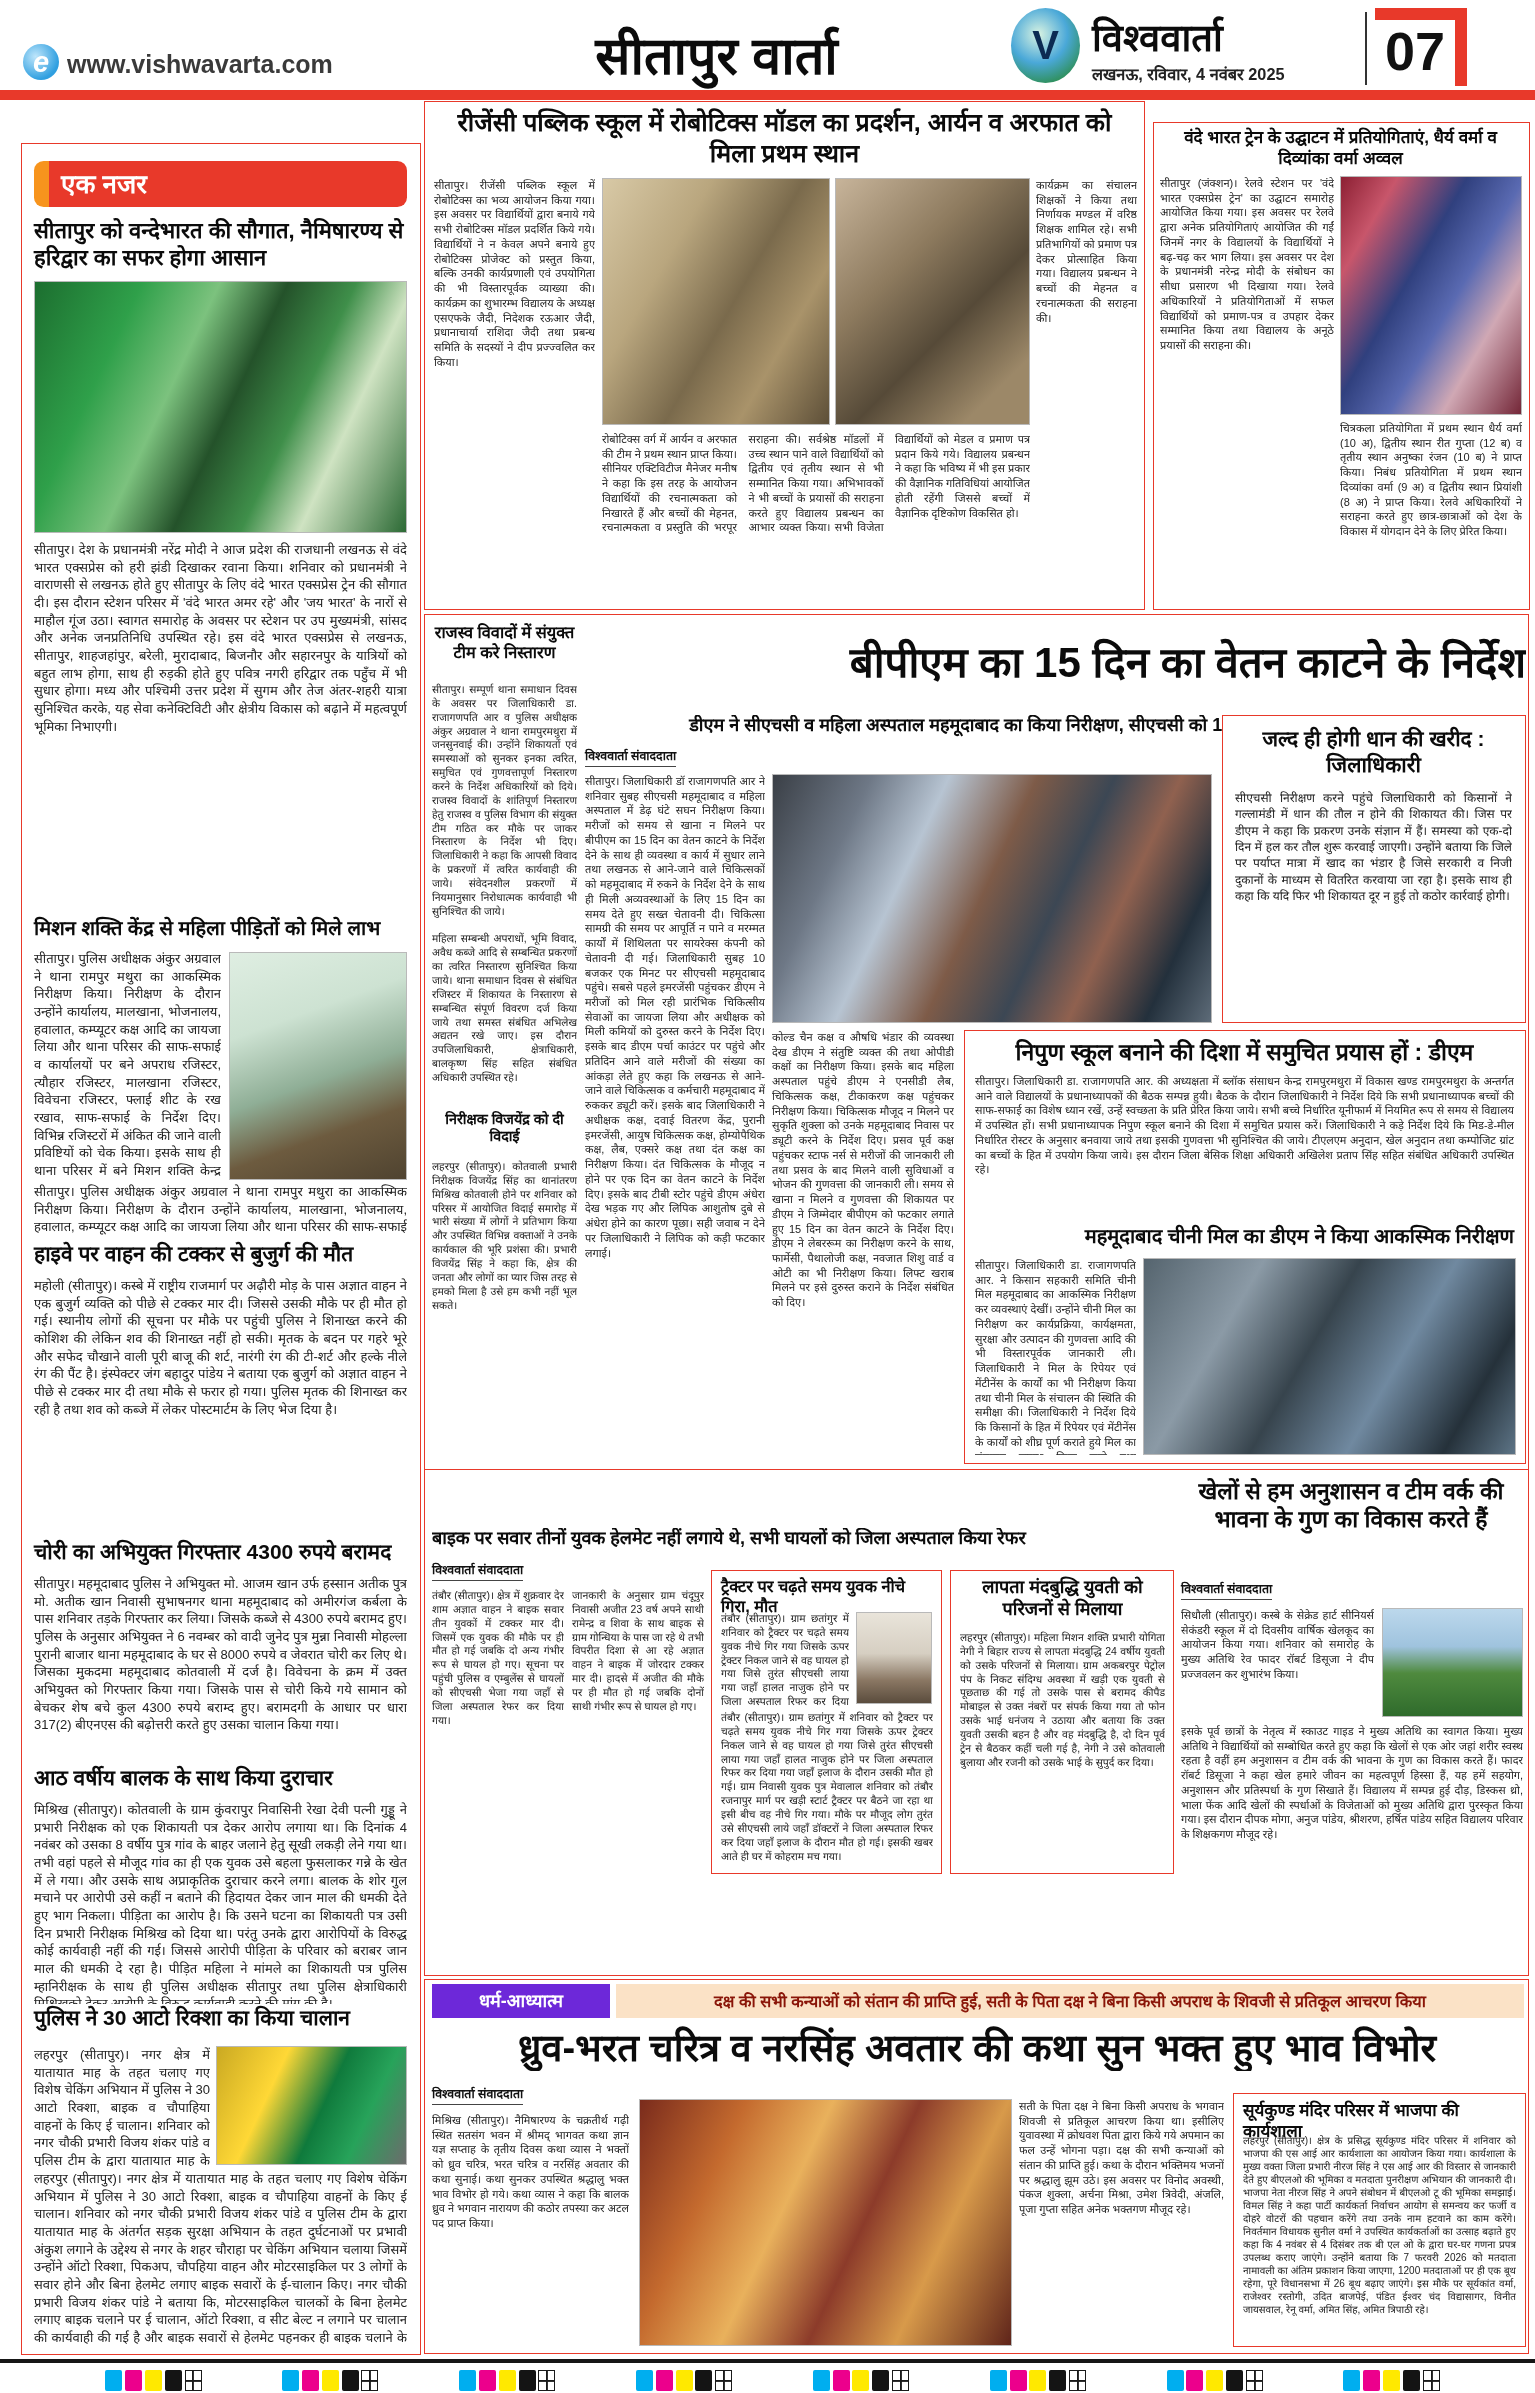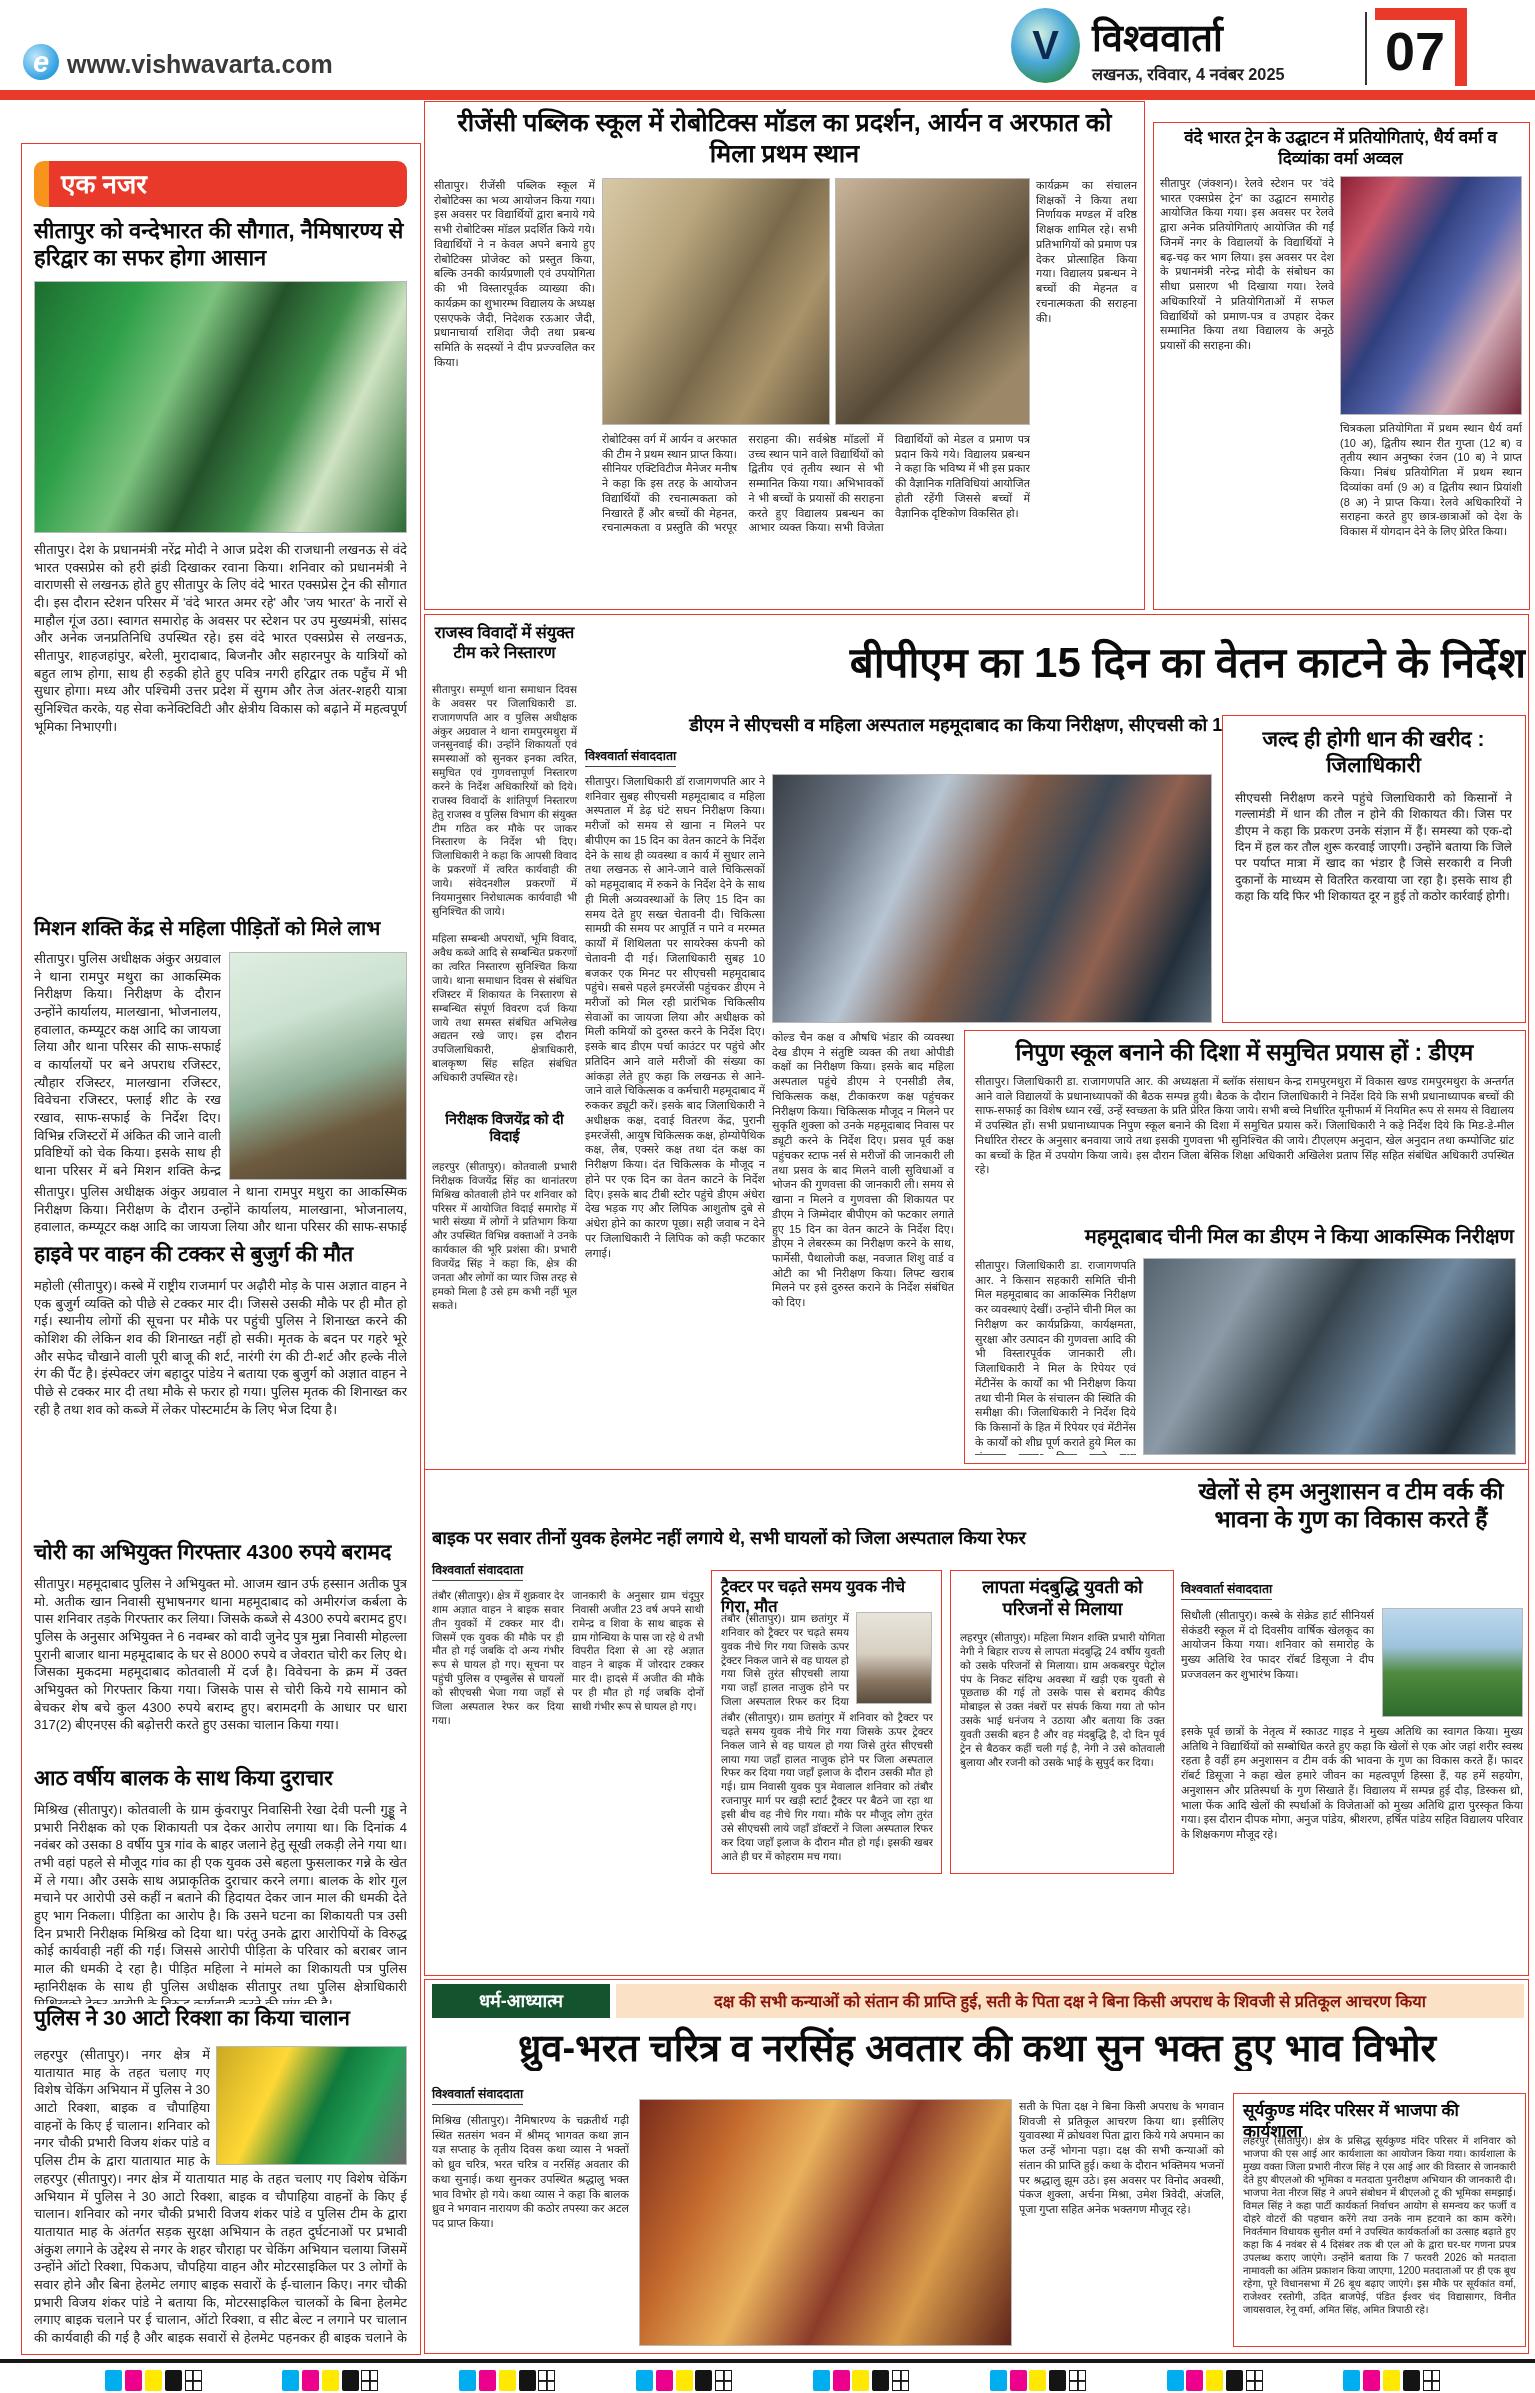--- a/index.html
+++ b/index.html
@@ -32,20 +32,21 @@
       linear-gradient(#1a1a1a,#1a1a1a) 0 50%/100% 1.9px no-repeat,#fff;border:1.9px solid #1a1a1a;border-radius:0;box-sizing:border-box;}
   .rgroup{display:flex;align-items:center;}
 </style>
 </head>
 <body>
 
 <div class="page">
 
   <div class="abs" style="left:23px;top:44px;width:36px;height:36px;border-radius:50%;background:radial-gradient(circle at 35% 35%,#bfe6fb,#2f9fe0 70%);color:#fff;font-weight:bold;font-style:italic;font-size:29px;text-align:center;line-height:36px;">e</div>
   <div class="abs" style="left:67px;top:50px;font-size:25px;font-weight:bold;color:#3a3a3a;">www.vishwavarta.com</div>
+  <div class="abs hl" style="left:516px;top:25px;width:401px;font-size:52px;text-align:center;">सीतापुर वार्ता</div>
   <div class="abs" style="left:1011px;top:7.6px;width:69px;height:75px;border-radius:50%;background:radial-gradient(circle at 40% 35%,#d8f3e2,#4aa8d8 45%,#2e8f57 80%);color:#0c2b52;font-weight:bold;font-size:40px;text-align:center;line-height:75px;">V</div>
   <div class="abs hl" style="left:1092px;top:15.3px;font-size:38px;">विश्ववार्ता</div>
   <div class="abs" style="left:1092px;top:63px;font-size:16.3px;font-weight:bold;color:#222;">लखनऊ,  रविवार, 4 नवंबर 2025</div>
   <div class="abs" style="left:1365px;top:11.5px;width:1.9px;height:73px;background:#333;"></div>
   <div class="abs" style="left:1375px;top:7.6px;width:92px;height:78px;border-top:12.4px solid #e8392a;border-right:12.4px solid #e8392a;box-sizing:border-box;font-size:54px;font-weight:bold;color:#111;text-align:center;line-height:63px;">07</div>
   <div class="abs" style="left:0;top:90px;width:1535px;height:9.6px;background:#e8392a;"></div>
 
   <div class="abs redbox" style="left:21px;top:143px;width:400px;height:2212px;"></div>
   <div class="abs" style="left:34px;top:161px;width:373px;height:46px;border-radius:9.6px;background:linear-gradient(90deg,#f7941d 0 15.3px,#e8392a 15.3px);color:#fff;font-weight:bold;font-size:26px;line-height:46px;padding-left:27px;box-sizing:border-box;">एक नजर</div>
   <div class="abs hl" style="left:34px;top:218px;width:373px;font-size:22px;">सीतापुर को वन्देभारत की सौगात, नैमिषारण्य से हरिद्वार का सफर होगा आसान</div>
@@ -124,21 +125,21 @@
   <div class="abs xs j" style="left:960px;top:1631px;width:205px;height:235px;">लहरपुर (सीतापुर)। महिला मिशन शक्ति प्रभारी योगिता नेगी ने बिहार राज्य से लापता मंदबुद्धि 24 वर्षीय युवती को उसके परिजनों से मिलाया। ग्राम अकबरपुर पेट्रोल पंप के निकट संदिग्ध अवस्था में खड़ी एक युवती से पूछताछ की गई तो उसके पास से बरामद कीपैड मोबाइल से उक्त नंबरों पर संपर्क किया गया तो फोन उसके भाई धनंजय ने उठाया और बताया कि उक्त युवती उसकी बहन है और वह मंदबुद्धि है, दो दिन पूर्व ट्रेन से बैठकर कहीं चली गई है, नेगी ने उसे कोतवाली बुलाया और रजनी को उसके भाई के सुपुर्द कर दिया।</div>
 
 
   <div class="abs hl" style="left:1181px;top:1477px;width:340px;font-size:23px;text-align:center;">खेलों से हम अनुशासन व टीम वर्क की भावना के गुण का विकास करते हैं</div>
   <div class="abs" style="left:1181px;top:1579px;"><span class="byline">विश्ववार्ता संवाददाता</span></div>
   <div class="abs photo ph-sports" style="left:1382px;top:1608px;width:141px;height:109px;"></div>
   <div class="abs sm j" style="left:1181px;top:1608px;width:193px;height:111px;">सिधौली (सीतापुर)। कस्बे के सेक्रेड हार्ट सीनियर्स सेकंडरी स्कूल में दो दिवसीय वार्षिक खेलकूद का आयोजन किया गया। शनिवार को समारोह के मुख्य अतिथि रेव फादर रॉबर्ट डिसूजा ने दीप प्रज्जवलन कर शुभारंभ किया।</div>
   <div class="abs sm j" style="left:1181px;top:1724px;width:342px;height:245px;">इसके पूर्व छात्रों के नेतृत्व में स्काउट गाइड ने मुख्य अतिथि का स्वागत किया। मुख्य अतिथि ने विद्यार्थियों को सम्बोधित करते हुए कहा कि खेलों से एक ओर जहां शरीर स्वस्थ रहता है वहीं हम अनुशासन व टीम वर्क की भावना के गुण का विकास करते हैं। फादर रॉबर्ट डिसूजा ने कहा खेल हमारे जीवन का महत्वपूर्ण हिस्सा हैं, यह हमें सहयोग, अनुशासन और प्रतिस्पर्धा के गुण सिखाते हैं। विद्यालय में सम्पन्न हुई दौड़, डिस्कस थ्रो, भाला फेंक आदि खेलों की स्पर्धाओं के विजेताओं को मुख्य अतिथि द्वारा पुरस्कृत किया गया। इस दौरान दीपक मोगा, अनुज पांडेय, श्रीशरण, हर्षित पांडेय सहित विद्यालय परिवार के शिक्षकगण मौजूद रहे।</div>
 
   <div class="abs redbox" style="left:424px;top:1979px;width:1105px;height:375px;"></div>
-  <div class="abs" style="left:432px;top:1984px;width:178px;height:34px;background:#14532d;color:#fff;font-weight:bold;font-size:18px;text-align:center;line-height:34px;">धर्म-आध्यात्म</div>
+  <div class="abs" style="left:432px;top:1984px;width:178px;height:34px;background:#6d28d9;color:#fff;font-weight:bold;font-size:18px;text-align:center;line-height:34px;">धर्म-आध्यात्म</div>
   <div class="abs" style="left:616px;top:1984px;width:908px;height:34px;background:#fbe2c6;color:#8a1508;font-weight:bold;font-size:16.3px;text-align:center;line-height:34px;white-space:nowrap;overflow:hidden;">दक्ष की सभी कन्याओं को संतान की प्राप्ति हुई, सती के पिता दक्ष ने बिना किसी अपराध के शिवजी से प्रतिकूल आचरण किया</div>
   <div class="abs hl" style="left:432px;top:2025px;width:1090px;font-size:38px;text-align:center;white-space:nowrap;overflow:hidden;">ध्रुव-भरत चरित्र व नरसिंह अवतार की कथा सुन भक्त हुए भाव विभोर</div>
   <div class="abs" style="left:432px;top:2084px;"><span class="byline">विश्ववार्ता संवाददाता</span></div>
   <div class="abs sm j" style="left:432px;top:2113px;width:197px;height:233px;">मिश्रिख (सीतापुर)। नैमिषारण्य के चक्रतीर्थ गढ़ी स्थित सतसंग भवन में श्रीमद् भागवत कथा ज्ञान यज्ञ सप्ताह के तृतीय दिवस कथा व्यास ने भक्तों को ध्रुव चरित्र, भरत चरित्र व नरसिंह अवतार की कथा सुनाई। कथा सुनकर उपस्थित श्रद्धालु भक्त भाव विभोर हो गये। कथा व्यास ने कहा कि बालक ध्रुव ने भगवान नारायण की कठोर तपस्या कर अटल पद प्राप्त किया।</div>
   <div class="abs photo ph-temple" style="left:639px;top:2099px;width:373px;height:247px;"></div>
   <div class="abs sm j" style="left:1019px;top:2099px;width:205px;height:247px;">सती के पिता दक्ष ने बिना किसी अपराध के भगवान शिवजी से प्रतिकूल आचरण किया था। इसीलिए युवावस्था में क्रोधवश पिता द्वारा किये गये अपमान का फल उन्हें भोगना पड़ा। दक्ष की सभी कन्याओं को संतान की प्राप्ति हुई। कथा के दौरान भक्तिमय भजनों पर श्रद्धालु झूम उठे। इस अवसर पर विनोद अवस्थी, पंकज शुक्ला, अर्चना मिश्रा, उमेश त्रिवेदी, अंजलि, पूजा गुप्ता सहित अनेक भक्तगण मौजूद रहे।</div>
   <div class="abs redbox" style="left:1233px;top:2093px;width:293px;height:254px;"></div>
   <div class="abs hl" style="left:1243px;top:2101px;width:273px;font-size:17px;">सूर्यकुण्ड मंदिर परिसर में भाजपा की कार्यशाला</div>
   <div class="abs j" style="left:1243px;top:2134px;width:273px;height:206px;font-size:10px;line-height:1.3;color:#222;overflow:hidden;">लहरपुर (सीतापुर)। क्षेत्र के प्रसिद्ध सूर्यकुण्ड मंदिर परिसर में शनिवार को भाजपा की एस आई आर कार्यशाला का आयोजन किया गया। कार्यशाला के मुख्य वक्ता जिला प्रभारी नीरज सिंह ने एस आई आर की विस्तार से जानकारी देते हुए बीएलओ की भूमिका व मतदाता पुनरीक्षण अभियान की जानकारी दी। भाजपा नेता नीरज सिंह ने अपने संबोधन में बीएलओ टू की भूमिका समझाई। विमल सिंह ने कहा पार्टी कार्यकर्ता निर्वाचन आयोग से समन्वय कर फर्जी व दोहरे वोटरों की पहचान करेंगे तथा उनके नाम हटवाने का काम करेंगे। निवर्तमान विधायक सुनील वर्मा ने उपस्थित कार्यकर्ताओं का उत्साह बढ़ाते हुए कहा कि 4 नवंबर से 4 दिसंबर तक बी एल ओ के द्वारा घर-घर गणना प्रपत्र उपलब्ध कराए जाएंगे। उन्होंने बताया कि 7 फरवरी 2026 को मतदाता नामावली का अंतिम प्रकाशन किया जाएगा, 1200 मतदाताओं पर ही एक बूथ रहेगा, पूरे विधानसभा में 26 बूथ बढ़ाए जाएंगे। इस मौके पर सूर्यकांत वर्मा, राजेश्वर रस्तोगी, उदित बाजपेई, पंडित ईश्वर चंद विद्यासागर, विनीत जायसवाल, रेनू वर्मा, अमित सिंह, अमित त्रिपाठी रहे।</div>
 

